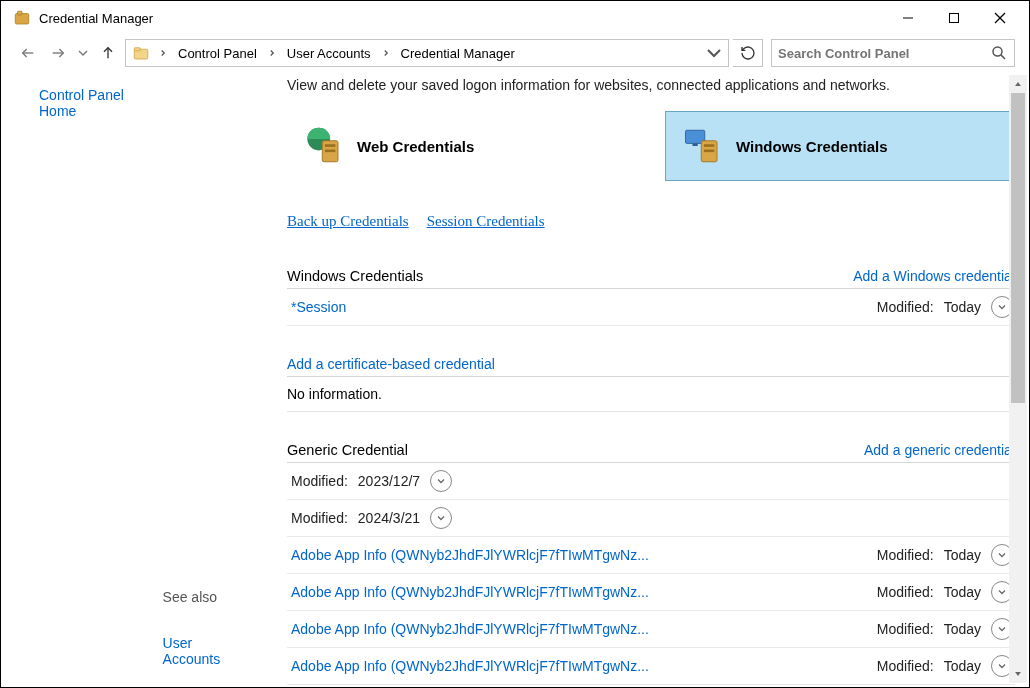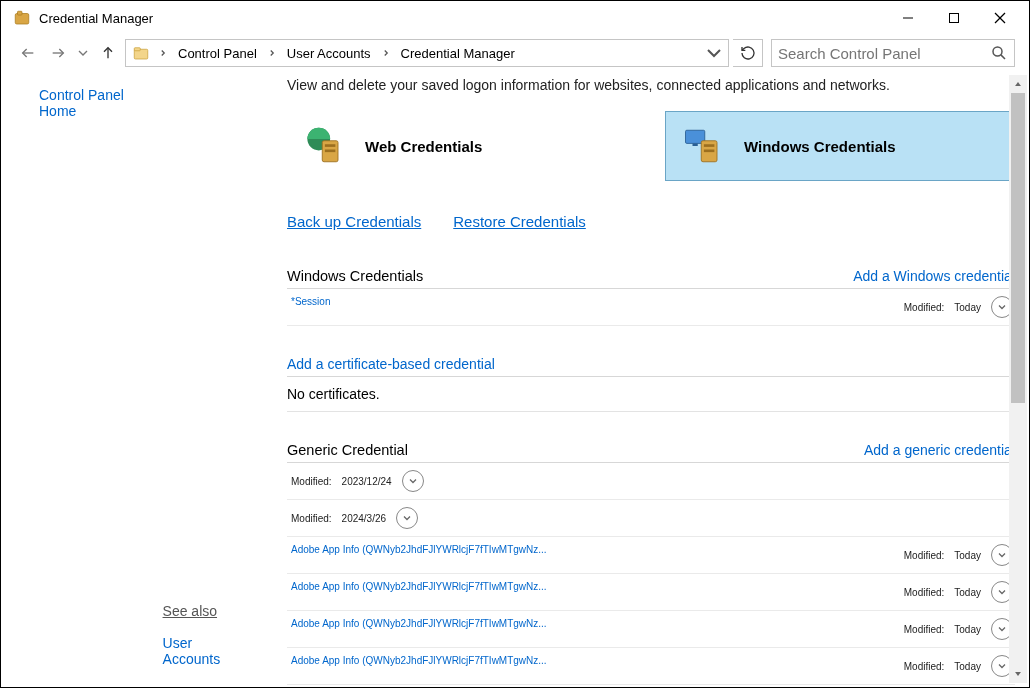--- a/index.html
+++ b/index.html
@@ -96,24 +96,25 @@
     border: 1px solid #c5c5c5;
     display: flex; align-items: center;
     padding: 0 6px;
     color: #666;
     gap: 6px;
     margin-left: 4px;
   }
   .search input {
     border: none; outline: none;
     flex: 1;
-    font-size: 15px;
+    font-size: 13px;
     color: #333;
     background: transparent;
     padding: 0;
+    font-weight: bold;
   }
   .search .magnify {
     width: 18px; height: 18px;
     display: flex; align-items: center; justify-content: center;
     color: #555;
   }
 
   
   .content {
     display: flex;
@@ -124,21 +125,21 @@
     overflow: hidden;
   }
   .sidebar {
     width: 280px;
     padding: 12px 30px 20px 38px;
     display: flex;
     flex-direction: row;
   }
   .sidebar a.link { color: #0066cc; text-decoration: none; font-size: 14px; }
   .sidebar .seealso { margin-top: auto; color: #555; font-size: 14px; }
-  .sidebar .seealso .hdr { margin-bottom: 16px; text-decoration: underline; }
+  .sidebar .seealso .hdr { margin-bottom: 30px; }
 
   .main {
     flex: 1;
     padding: 0 14px 4px 6px;
     overflow: hidden;
   }
   .main .desc {
     font-size: 14px;
     color: #222;
     margin: 2px 0 18px 0;
@@ -147,62 +148,64 @@
   .tiles {
     display: flex;
     gap: 30px;
     margin-bottom: 32px;
   }
   .tile {
     flex: 1;
     height: 70px;
     display: flex;
     align-items: center;
-    gap: 20px;
+    gap: 12px;
     padding: 0 16px;
   }
   .tile.selected {
     background: #b9e1f5;
     border: 1px solid #6aa5c6;
   }
   .tile .tile-icon {
     width: 42px; height: 42px;
     display: inline-flex;
     position: relative;
   }
   .tile .tile-label {
     font-size: 15px;
   }
   .tile.selected .tile-label { font-weight: 700; }
   .tile:not(.selected) .tile-label { font-weight: 700; }
 
   .link-row {
-    display: flex; gap: 32px;
+    display: flex; gap: 18px;
     margin: 0 0 34px 0;
+    font-family: Liberation Serif, serif;
   }
   .link-row a { color: #0066cc; text-decoration: none; font-size: 15px; }
   .link-row a span.ul { text-decoration: underline; }
 
   .section-head {
     display: flex;
     align-items: baseline;
     justify-content: space-between;
     font-size: 14.5px;
     color: #000;
     padding: 4px 0 4px 0;
   }
   .section-head .add { color: #0066cc; text-decoration: none; font-size: 14px; }
   .hr { border-bottom: 1px solid #d7d7d7; }
 
   .cred-line {
     display: flex;
+    align-items: center;
     justify-content: space-between;
     padding: 7px 2px 7px 4px;
     border-bottom: 1px solid #eaeaea;
-    font-size: 10px;
+    font-size: 14px;
   }
   .cred-name { color: #0066cc; }
   .cred-right {
     display: flex;
     align-items: center;
     gap: 10px;
     color: #222;
   }
   .chev-circle {
     width: 22px; height: 22px;
@@ -384,21 +387,21 @@
             <rect x="25" y="22" width="12" height="3" fill="#9c6f1f"></rect>
             <rect x="25" y="28" width="12" height="3" fill="#9c6f1f"></rect>
           </svg>
         </span>
         <span class="tile-label">Windows Credentials</span>
       </div>
     </div>
 
     <div class="link-row">
       <a href="#"><span class="ul">Back up Credentials</span></a>
-      <a href="#"><span class="ul">Restore Credentials</span></a>
+      <a href="#"><span class="ul">Session Credentials</span></a>
     </div>
 
     <div class="section-head">
       <span>Windows Credentials</span>
       <a class="add" href="#">Add a Windows credential</a>
     </div>
     <div class="hr"></div>
     <div class="cred-line">
       <span class="cred-name">*Session</span>
       <span class="cred-right">
@@ -411,46 +414,46 @@
         </span>
       </span>
     </div>
 
     <div class="spacer-v"></div>
 
     <div class="section-head">
       <a class="add" href="#">Add a certificate-based credential</a>
     </div>
     <div class="hr"></div>
-    <div class="plain-line">No certificates.</div>
+    <div class="plain-line">No information.</div>
 
     <div class="spacer-v"></div>
 
     <div class="section-head">
       <span>Generic Credential</span>
       <a class="add" href="#">Add a generic credential</a>
     </div>
     <div class="hr"></div>
 
     <div id="generic-list">
         <div class="cred-line">
           <span class="cred-right">
             <span>Modified:</span> 
-            <span>2023/12/24</span>
+            <span>2023/12/7</span>
             <span class="chev-circle">
               <svg viewBox="0 0 24 24" fill="none" stroke="currentColor" stroke-width="2.5">
                 <polyline points="6 9 12 15 18 9"></polyline>
               </svg>
             </span>
           </span>
         </div>
         <div class="cred-line">
           <span class="cred-right">
             <span>Modified:</span> 
-            <span>2024/3/26</span>
+            <span>2024/3/21</span>
             <span class="chev-circle">
               <svg viewBox="0 0 24 24" fill="none" stroke="currentColor" stroke-width="2.5">
                 <polyline points="6 9 12 15 18 9"></polyline>
               </svg>
             </span>
           </span>
         </div>
         <div class="cred-line">
           <span class="cred-name">Adobe App Info (QWNyb2JhdFJlYWRlcjF7fTIwMTgwNz...</span>
           <span class="cred-right">

